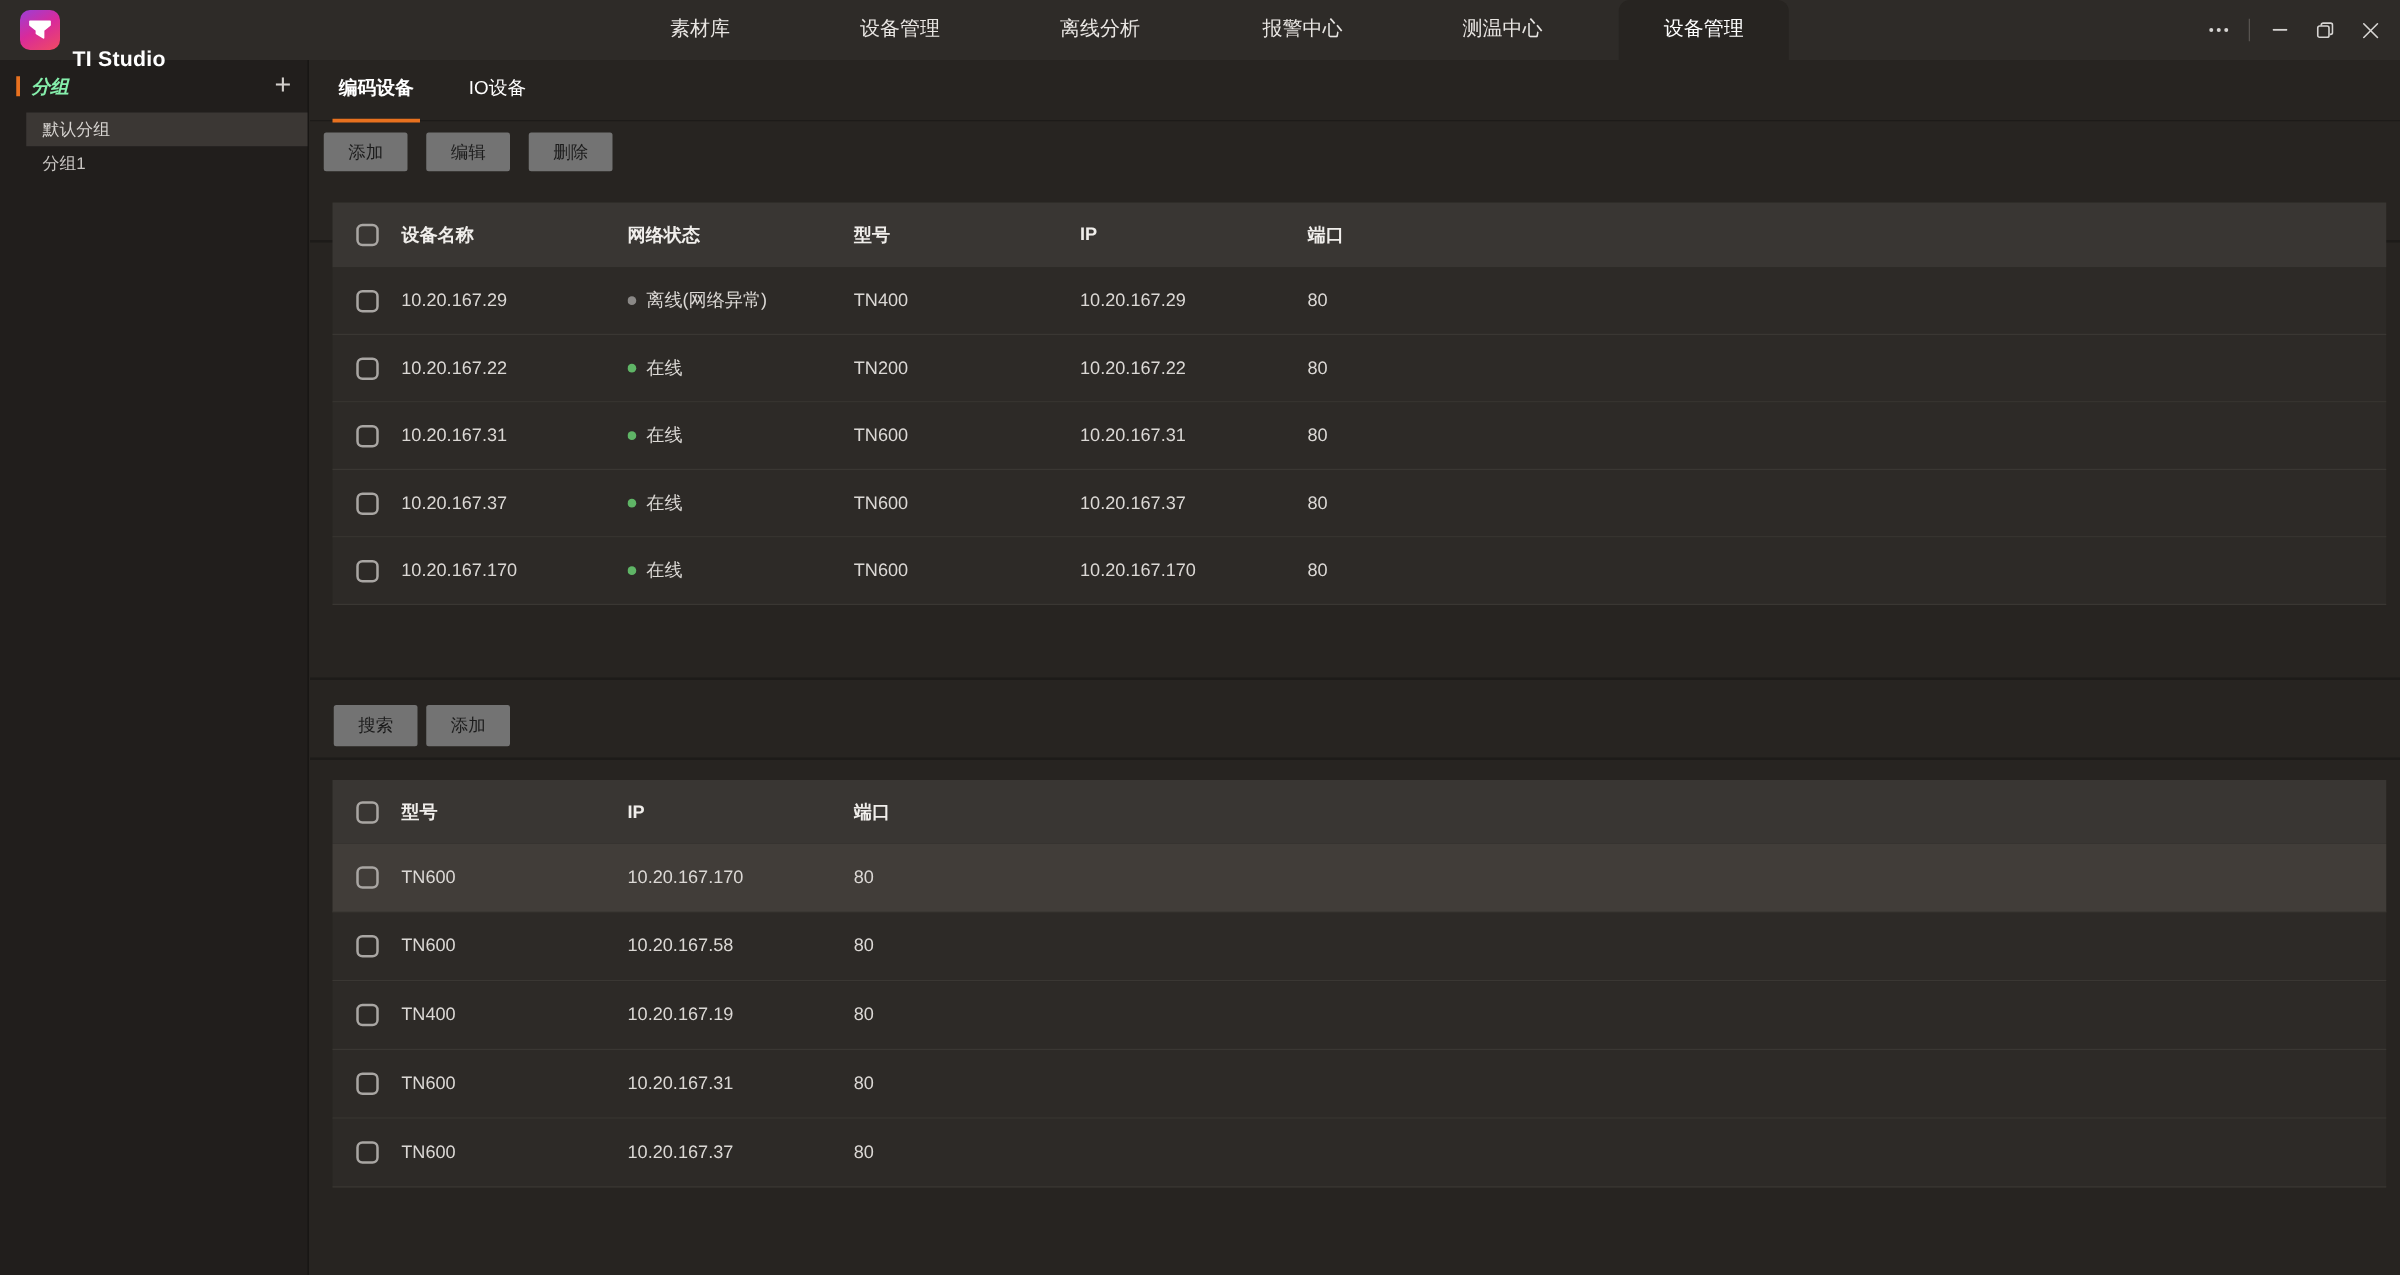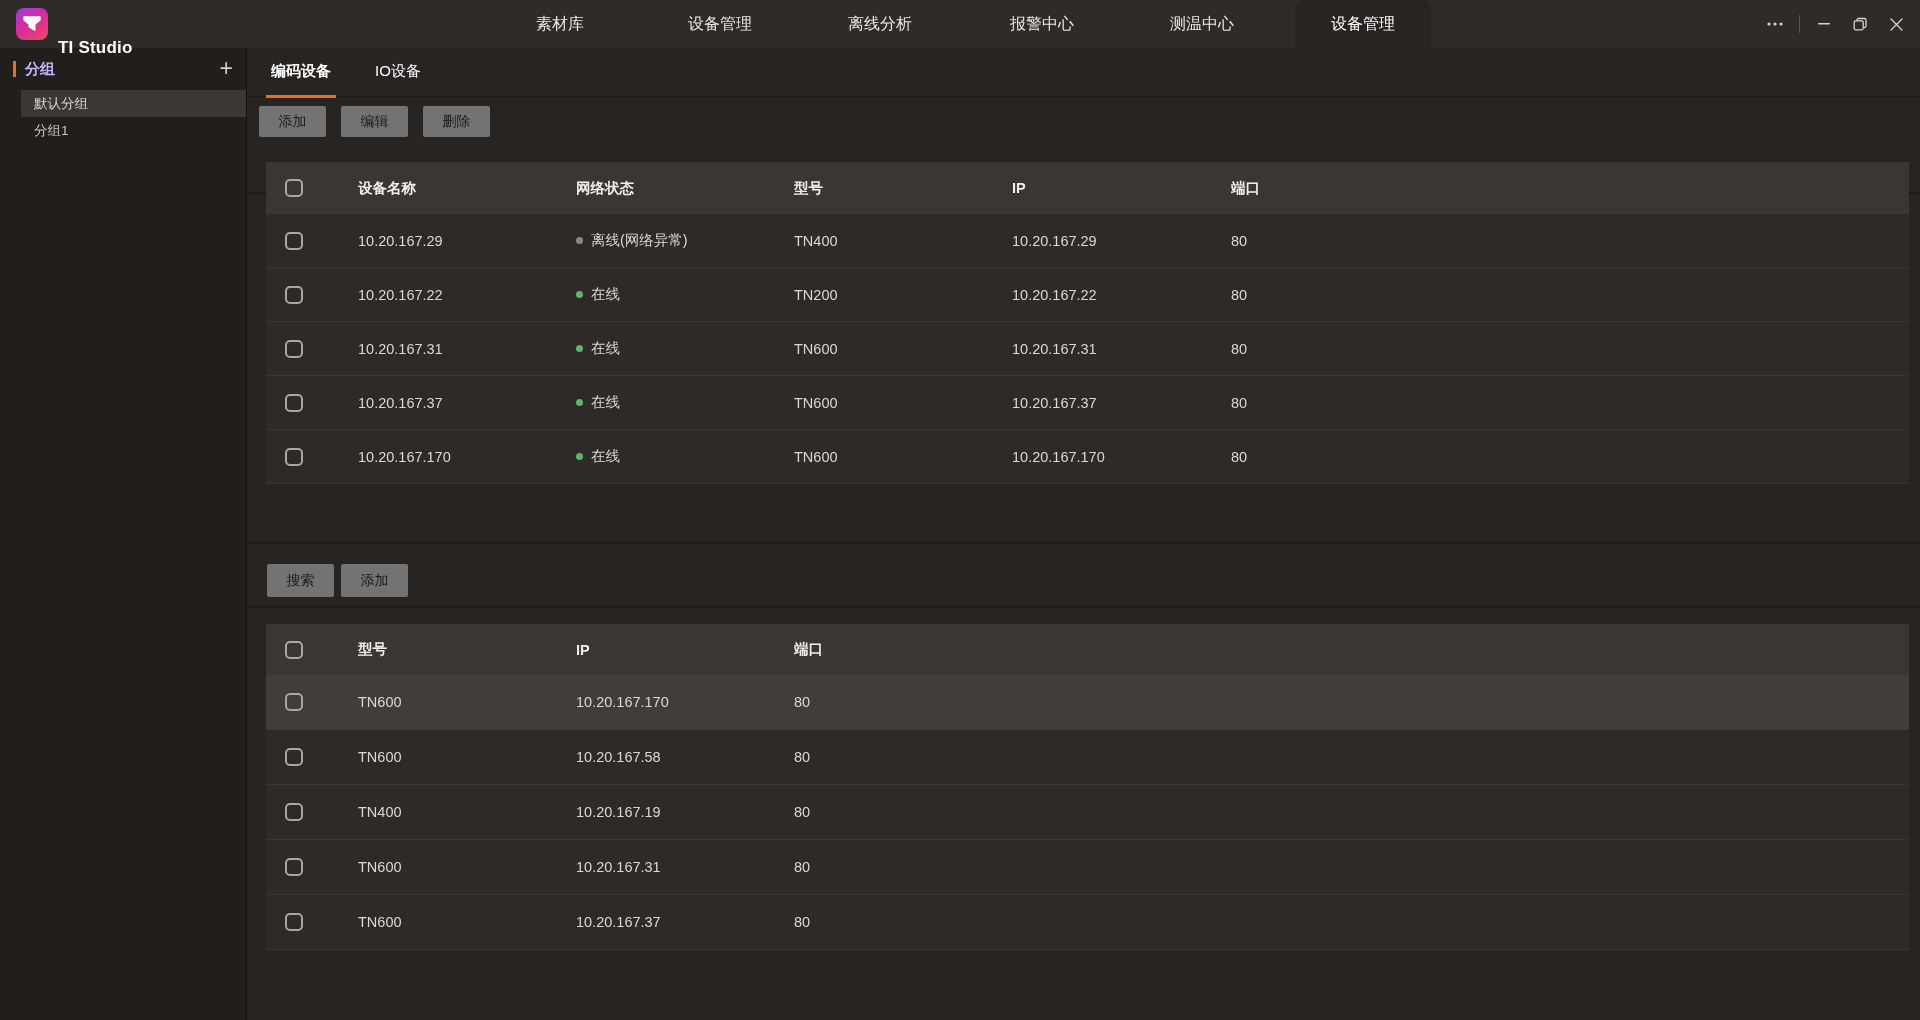--- a/index.html
+++ b/index.html
@@ -24,21 +24,21 @@
   .wincontrols { position:absolute; right:6px; top:0; height:48px; display:flex; align-items:center; }
   .wc { width:36px; height:48px; display:flex; align-items:center; justify-content:center; color:#d6d4d2; }
   .wc svg { display:block; }
   .wc-divider { width:1px; height:18px; background:#57534f; margin:0 6px; }
 
   
   .sidebar { position:absolute; left:0; top:48px; width:247px; bottom:0;
              background:#211e1c; border-right:1px solid #161412; }
   .sb-header { position:relative; height:42px; display:flex; align-items:center; padding-left:13px; }
   .sb-accent { width:3px; height:16px; background:#e8711f; margin-right:9px; }
-  .sb-title { color:#c4b5fd; font-weight:bold; font-size:15px; }
+  .sb-title { color:#86efac; font-weight:bold; font-size:15px;font-style:italic; }
   .sb-plus { position:absolute; right:13px; top:50%; transform:translateY(-54%);
              color:#d2cfcc; font-size:23px; font-weight:200; line-height:1; cursor:default; }
   .sb-item { height:27px; line-height:27px; padding-left:13px; color:#c9c6c3; font-size:13.5px; cursor:default;margin-left:21px; }
   .sb-item.selected { background:#3b3734; color:#d8d5d2; }
 
   
   .content { position:absolute; left:248px; top:48px; right:0; bottom:0; background:#272421; }
   .tabstrip { position:absolute; left:0; right:0; top:0; height:49px; border-bottom:1px solid #1d1b19; }
   .ctab { position:absolute; top:0; height:49px; line-height:46px; text-align:center; font-size:15px; cursor:default; }
   .ctab.active { color:#ffffff; font-weight:bold; }
@@ -56,21 +56,21 @@
 
   .hsep { position:absolute; left:0; right:0; height:2px; background:#1d1b19; }
   .sep-dev { top:144px; }
   .sep-panel { top:494px; }
   .sep-search { top:558px; }
 
   
   .tbl { position:absolute; left:18px; right:11px; }
   .tbl-devices { top:114px; }
   .tbl-search  { top:576px; }
-  .trow, .thead { display:grid; align-items:center;gap:37px; }
+  .trow, .thead { display:grid; align-items:center; }
   .cols-dev { grid-template-columns:55px 181px 181px 181px 182px 1fr; }
   .cols-srch { grid-template-columns:55px 181px 181px 1fr; }
   .thead { height:52px; background:#393633; color:#f0eeeb; font-weight:bold; font-size:14.5px; }
   .tbl-search .thead { height:51px; }
   .trow { height:54px; background:#2d2a27; border-bottom:1px solid #3a3733; color:#dbd8d5; font-size:14.5px; }
   .tbl-search .trow { height:55px; }
   .trow.hl { background:#413d39; }
   .cb { width:18px; height:18px; margin-left:19px; border:2px solid #a9a6a3; border-radius:5px; background:transparent; }
   .dot { display:inline-block; width:7px; height:7px; border-radius:50%; margin-right:8px; vertical-align:1px; }
   .cell { white-space:nowrap; overflow:hidden; }

